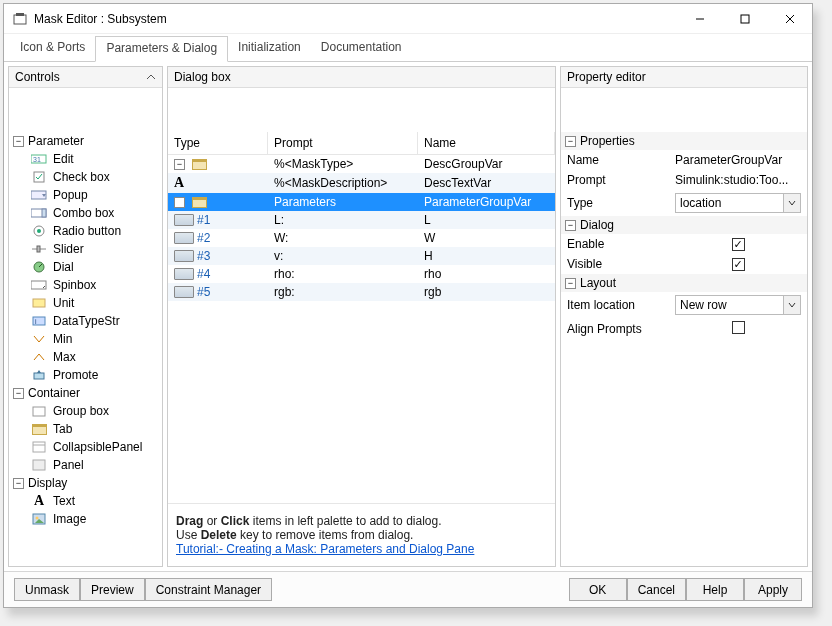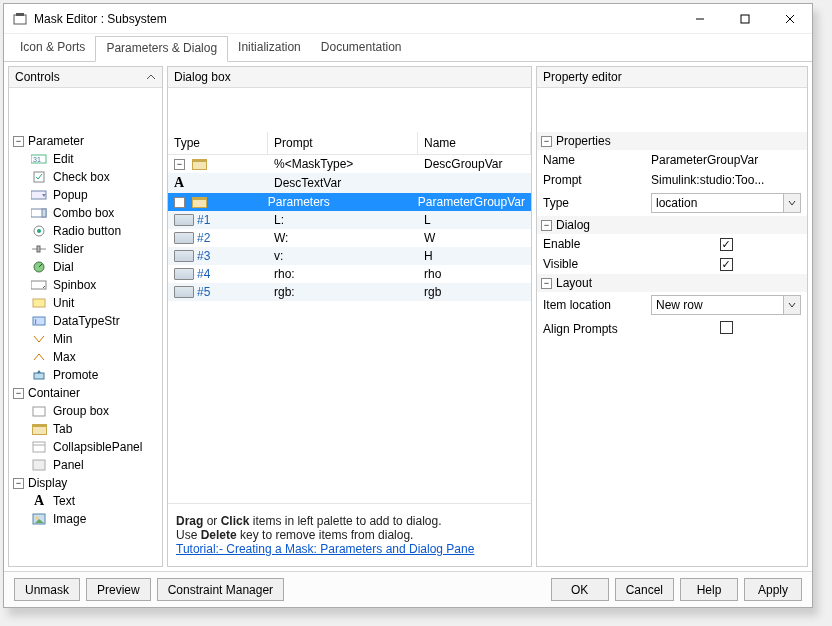--- a/index.html
+++ b/index.html
@@ -77,21 +77,21 @@
   background: #f5f5f5;
   border-bottom: 1px solid #ddd;
   padding: 3px 6px;
   font-size: 12px;
   display:flex;
   align-items:center;
   justify-content:space-between;
 }
 .controls-panel { width: 155px; }
 .dialog-panel { flex: 1; min-width: 0; }
-.property-panel { width: 272px; }
+.property-panel { width: 248px; }
 
 .tree-section {
   flex: 1;
   overflow: auto;
 }
 .tree-head {
   display: flex;
   align-items: center;
   padding: 2px 4px;
 }
@@ -188,21 +188,21 @@
 .selectish .dd {
   width:17px;height:18px;border-left:1px solid #bbb;
   display:flex;align-items:center;justify-content:center;background:#f0f0f0;
 }
 
 .footer {
   border-top: 1px solid #d6d6d6;
   padding: 6px 10px;
   display:flex;
   align-items:center;
-  gap:6px;
+  gap:0;
   background:#fcfcfc;
 }
 .footer .spacer { flex:1; }
 .btn {
   min-width: 58px;
   height: 23px;
   border: 1px solid #aaa;
   background: #f0f0f0;
   padding: 0 10px;
   cursor: pointer;
@@ -462,20 +462,21 @@
                 <span class="collapse-box">−</span>
                 <span class="folder-ic"></span>
               </div>
             <div class="dt-cell dt-prompt">%&lt;MaskType&gt;</div>
             <div class="dt-cell dt-name">DescGroupVar</div>
           </div>
           <div class="dt-row alt1">
             <div class="dt-cell dt-type indent1">
                 <span class="aglyph">A</span>
               </div>
+            <div class="dt-cell dt-prompt">%&lt;MaskDescription&gt;</div>
             <div class="dt-cell dt-name">DescTextVar</div>
           </div>
           <div class="dt-row sel">
             <div class="dt-cell dt-type indent0">
                 <span class="collapse-box">−</span>
                 <span class="folder-ic"></span>
               </div>
             <div class="dt-cell dt-prompt">Parameters</div>
             <div class="dt-cell dt-name">ParameterGroupVar</div>
           </div>

